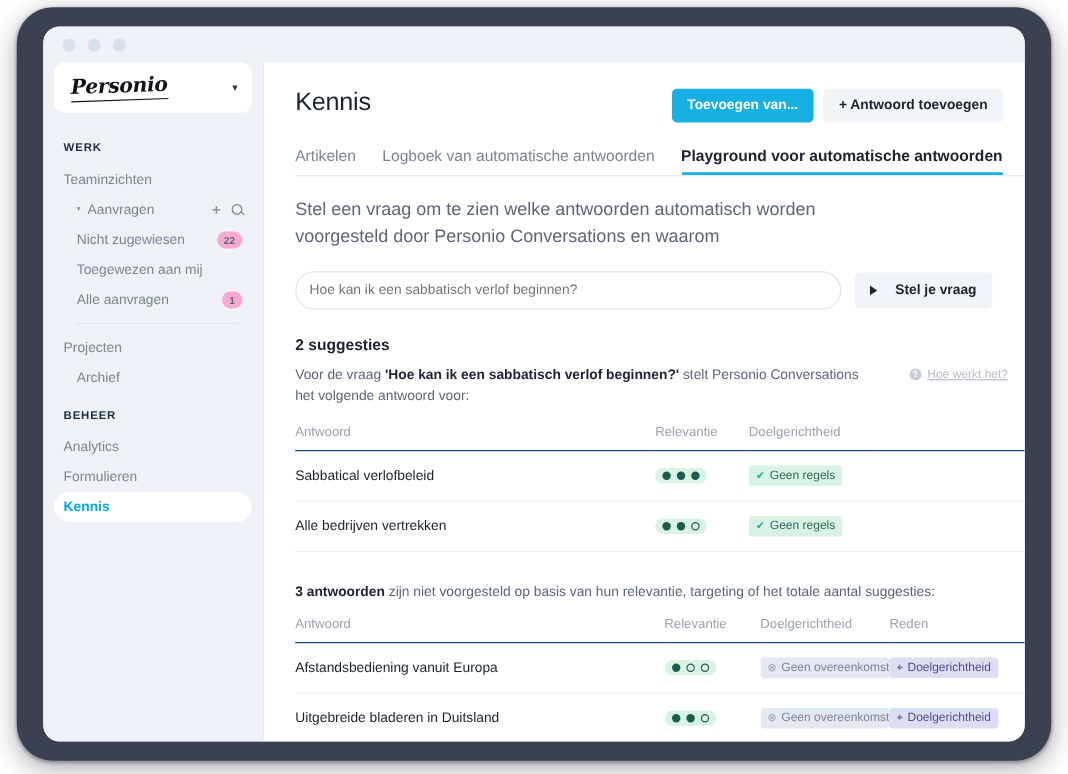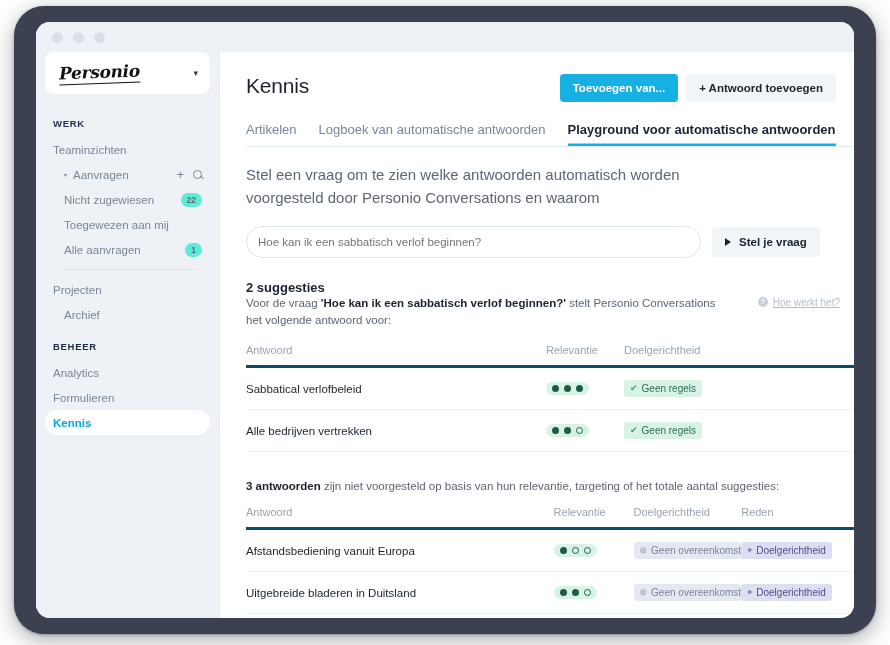--- a/index.html
+++ b/index.html
@@ -84,21 +84,21 @@
   .nav-row .label { flex: 1; }
   .nav-row.indent { padding-left: 19px; }
   .nav-row.sub { padding-left: 19px; }
   .nav-row.active { background: #ffffff; color: #00a9e0; font-weight: 700; }
   .tri { font-size: 6px; color: #7a8596; margin-right: 6px; line-height: 1; }
   .row-actions { display: flex; align-items: center; gap: 9px; color: #7a8596; }
   .plus { font-size: 13px; line-height: 1; }
   .mag { width: 9px; height: 9px; border: 1.3px solid #7a8596; border-radius: 50%; position: relative; display: inline-block; }
   .mag::after { content:""; position:absolute; width:4px; height:1.3px; background:#7a8596; right:-3px; bottom:0px; transform: rotate(45deg); }
   .count {
-    background: #5eead4; color: #5b6676;
+    background: #f9a8d4; color: #5b6676;
     border-radius: 9px; font-size: 8.5px; font-weight: 700;
     padding: 2px 6px; min-width: 17px; text-align: center;
   }
   .nav-div { height: 1px; background: #dde4ec; margin: 7px 12px 7px 19px; }
   .sect-gap { height: 14px; }
 
   
   .main {
     flex: 1;
     background: #ffffff;
@@ -135,42 +135,42 @@
     border: 1px solid #dfe5ec; border-radius: 16px;
     padding: 0 11px; font-size: 11.5px; color: #6a7policy;
     color: #5b6676;
     font-family: "Liberation Sans", sans-serif;
     background: #fff;
     max-width: 455px;
   }
   .ask-btn {
     background: #f2f5f8; color: #1b2330; font-weight: 700; font-size: 11.5px;
     border-radius: 4px; padding: 9px 13px; margin-left: 11px;
-    display: flex; align-items: center; gap: 8px; white-space: nowrap;
+    display: flex; align-items: center; gap: 15px; white-space: nowrap;
   }
   .play { width: 0; height: 0; border-left: 6px solid #1b2330; border-top: 4px solid transparent; border-bottom: 4px solid transparent; }
 
   .sug-title { font-size: 13px; font-weight: 700; color: #1b2330; margin-top: 22px; }
 
-  .q-row { display: flex; align-items: flex-start; padding-right: 14px; }
+  .q-row { display: flex; align-items: flex-start; margin-top: 10px; padding-right: 14px; }
   .q-text { font-size: 11.5px; color: #5b6676; line-height: 1.55; max-width: 470px; }
   .q-text b { color: #1b2330; }
   .how-link { display: flex; align-items: center; gap: 5px; margin-left: auto; margin-top: 2px; white-space: nowrap; }
   .help-ico {
     width: 10px; height: 10px; border-radius: 50%; background: #c7ced7;
     color: #fff; font-size: 7.5px; line-height: 10px; text-align: center; font-weight: 700;
   }
   .how-text { font-size: 10px; color: #b6bdc7; text-decoration: underline; }
 
   
   table { border-collapse: collapse; width: 100%; table-layout: fixed; }
   .tbl-wrap { margin-top: 14px; padding-right: 0; }
   th {
     text-align: left; font-size: 11px; font-weight: 400; color: #9aa3ae;
-    padding: 0 0 9px 0; border-bottom: 3px solid #0c4a6e;
+    padding: 0 0 9px 0; border-bottom: 1px solid #0c4a6e;
   }
   td {
     font-size: 11.5px; color: #1b2330;
     padding: 12px 0; border-bottom: 1px solid #eef2f6;
     vertical-align: middle;
   }
   .c-ans { width: 300px; }
   .c-rel { width: 78px; }
   .c-doel { width: 105px; }
   .c-reden { width: 110px; }

